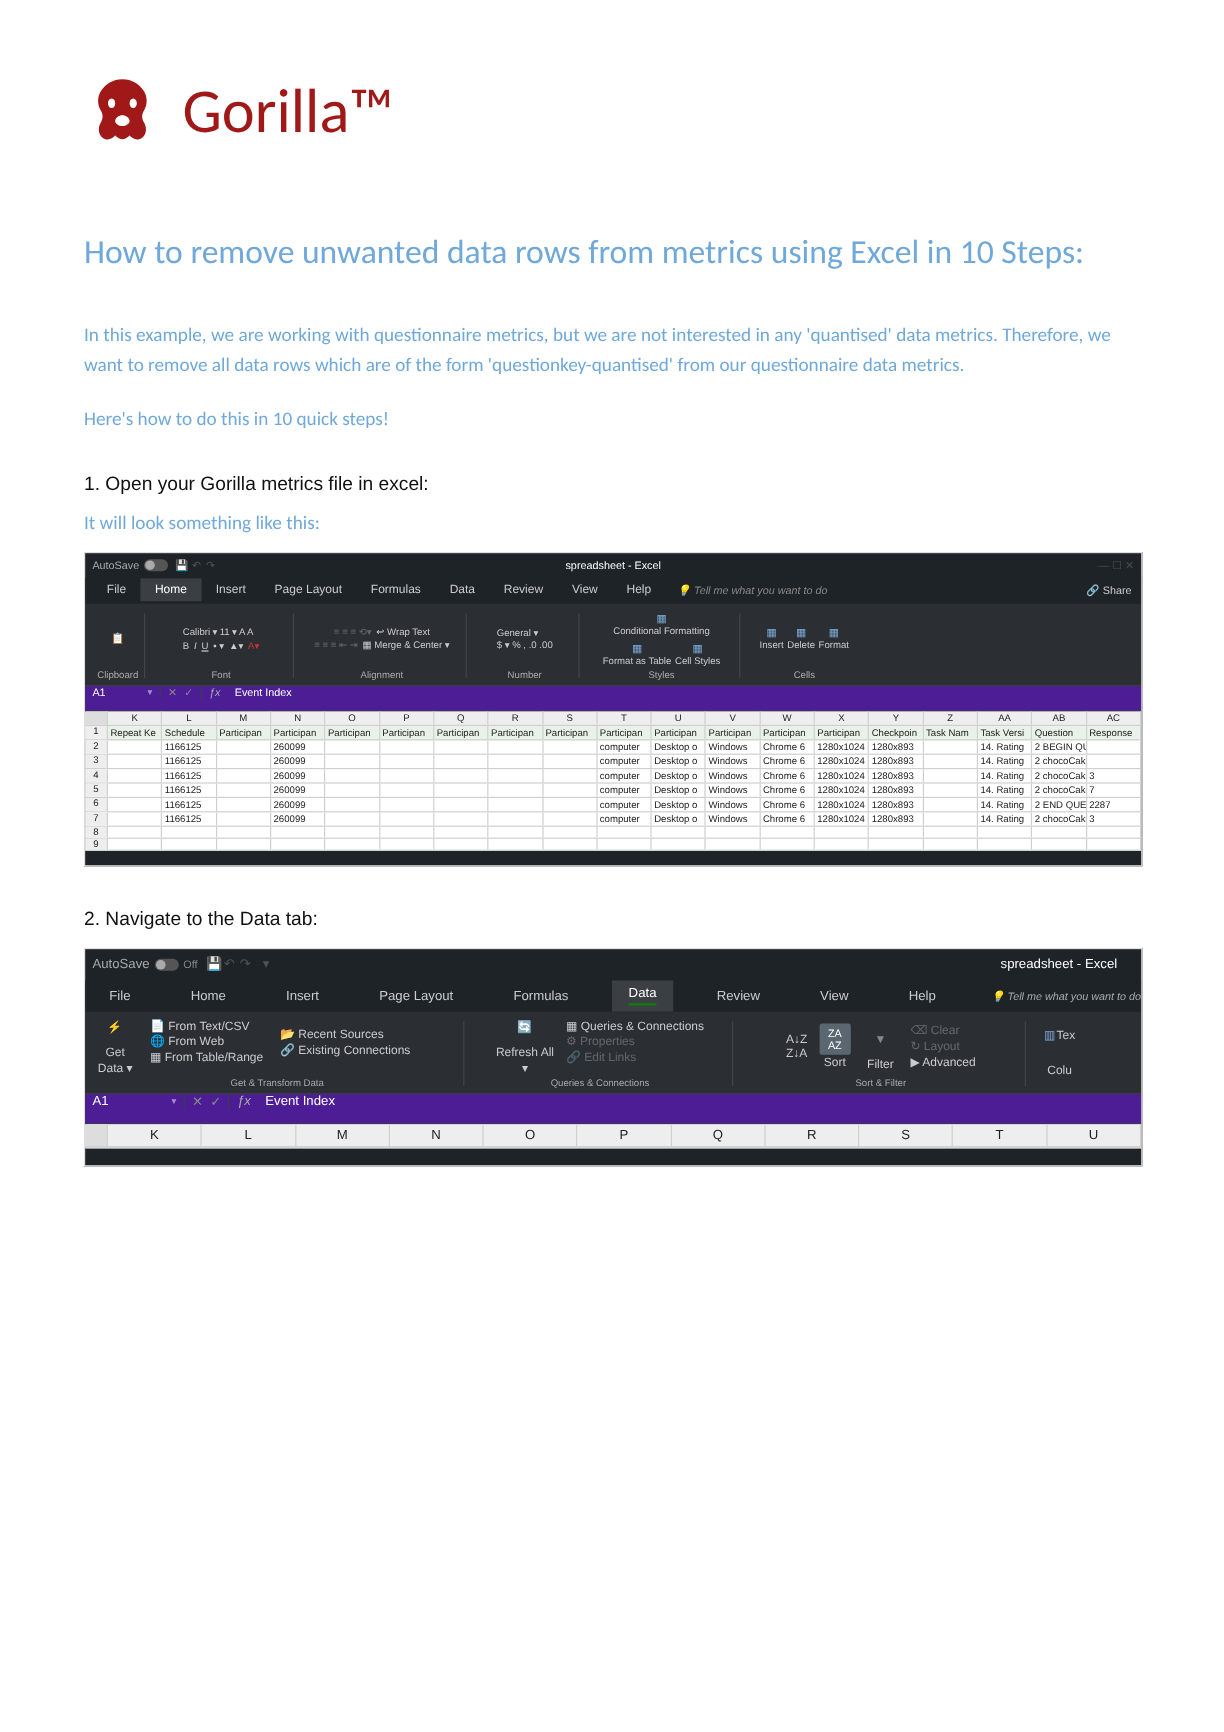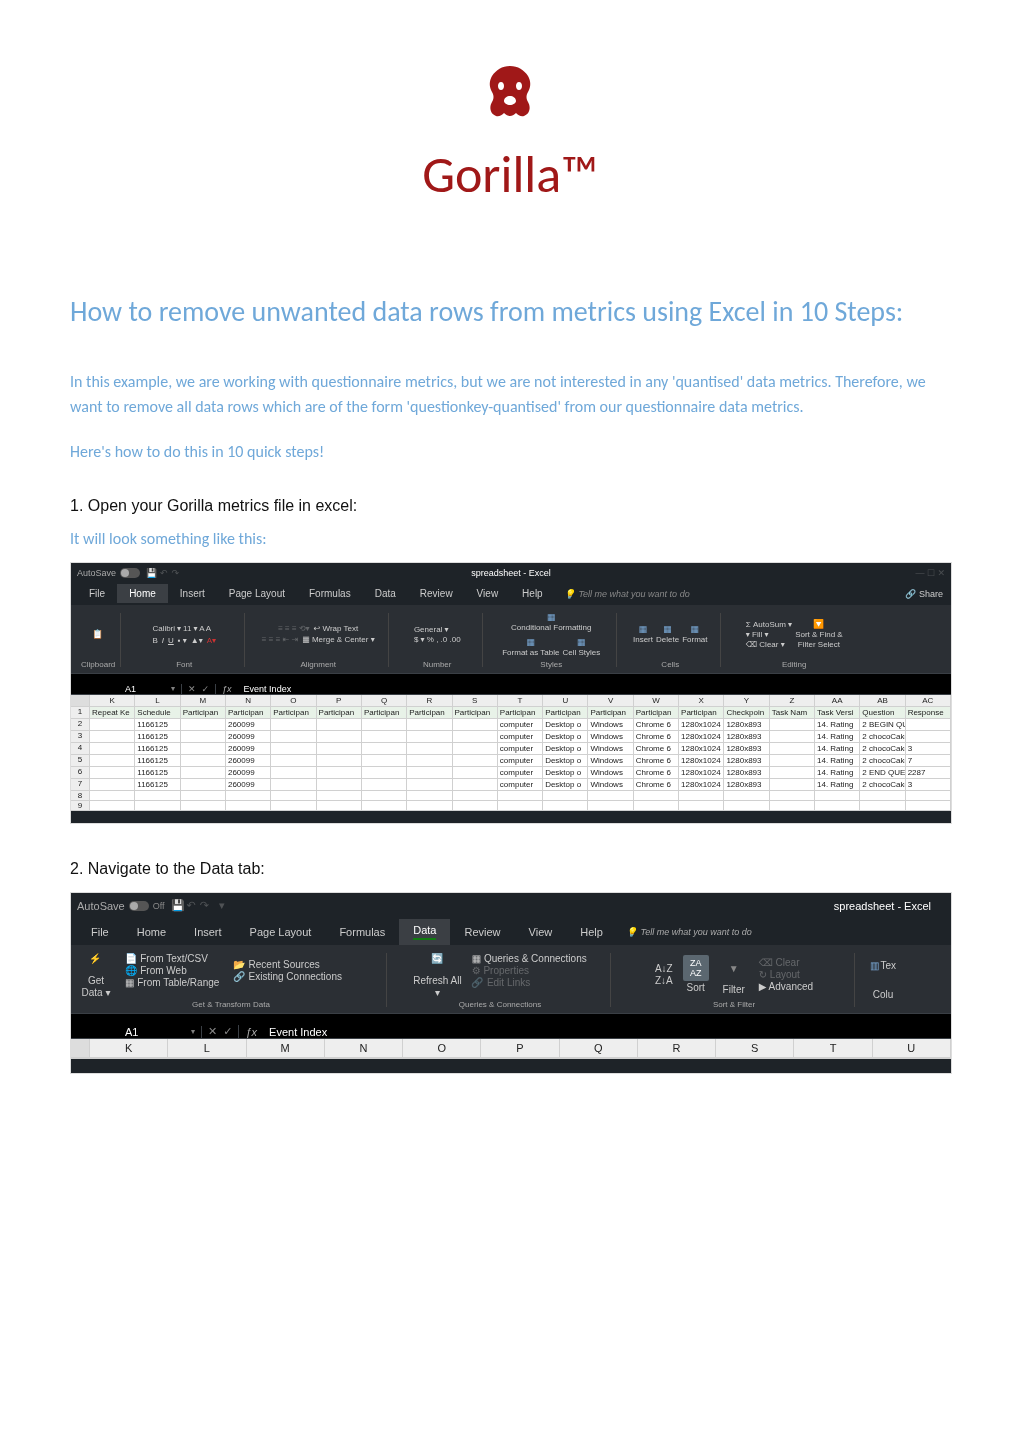--- a/index.html
+++ b/index.html
@@ -8,22 +8,21 @@
     background: #fff;
     width: 1020px;
     padding: 60px 70px;
     box-sizing: border-box;
     color: #333;
   }
   .logo-row {
     display: flex;
     align-items: center;
     gap: 18px;
-    margin-bottom: 88px;
-    flex-direction: column;
+    margin-bottom: 68px;
   }
   .logo-mark {
     width: 64px;
     height: 64px;
     display: flex;
     align-items: center;
     justify-content: center;
     color: #a01818;
   }
   .logo-text {
@@ -109,20 +108,21 @@
     white-space: nowrap;
   }
   .titlebar .win-btns { margin-left:auto; display:flex; gap:10px; opacity:.3;}
 
   .tabbar {
     display:flex;
     align-items:center;
     height: 22px;
     background:#1e2328;
     padding-left: 6px;
+    justify-content: space-between;
   }
   .tabbar .tab {
     padding: 4px 12px;
     color:#ccc;
     font-size: 10px;
     cursor:pointer;
   }
   .tabbar .tab.active {
     background:#3b3f44;
     color:#fff;
@@ -185,27 +185,26 @@
     width: 30px; height: 30px;
     display:flex; align-items:center; justify-content:center;
     color:#7aa9d6;
   }
   .ribbon .stack {
     display:flex; flex-direction:column; align-items:flex-start; gap:1px;
   }
 
   .name-fx {
     display:flex;
-    align-items:flex-end;
-    background:#000000;
+    align-items:flex-start;
+    background:#4c1d95;
     border-top:1px solid #3a3f45;
     border-bottom:1px solid #3a3f45;
     height: 20px;
     font-size:9px;
-    padding-left:48px;
   }
   .name-fx .namebox {
     width: 50px;
     padding: 0 6px;
     border-right:1px solid #3a3f45;
     color:#fff;
     display:flex; align-items:center; justify-content:space-between;
   }
   .name-fx .drop { opacity:.5; font-size:8px;}
   .name-fx .fxops {
@@ -383,35 +382,20 @@
             <span class="mini">Delete</span>
           </div>
         <div class="stack" style="align-items:center;">
             <span class="accent">▦</span>
             <span class="mini">Format</span>
           </div>
       </div>
       <div class="grp-label">Cells</div>
     </div>
 
-    <div class="group" style="width:130px;">
-      <div class="grp-items">
-        <div class="stack">
-          <span class="mini">Σ <span>AutoSum</span> ▾</span>
-          <span class="mini">▾ <span>Fill</span> ▾</span>
-          <span class="mini">⌫ <span>Clear</span> ▾</span>
-        </div>
-        <div class="stack" style="align-items:center;">
-          <span>🔽</span>
-          <span class="mini">Sort &amp; Find &amp;</span>
-          <span class="mini">Filter  Select</span>
-        </div>
-      </div>
-      <div class="grp-label">Editing</div>
-    </div>
   </div>
 
   <div class="name-fx">
     <div class="namebox">
       <span>A1</span>
         <span class="drop">▾</span>
     </div>
     <div class="fxops">
       <span>✕</span>
       <span>✓</span>

